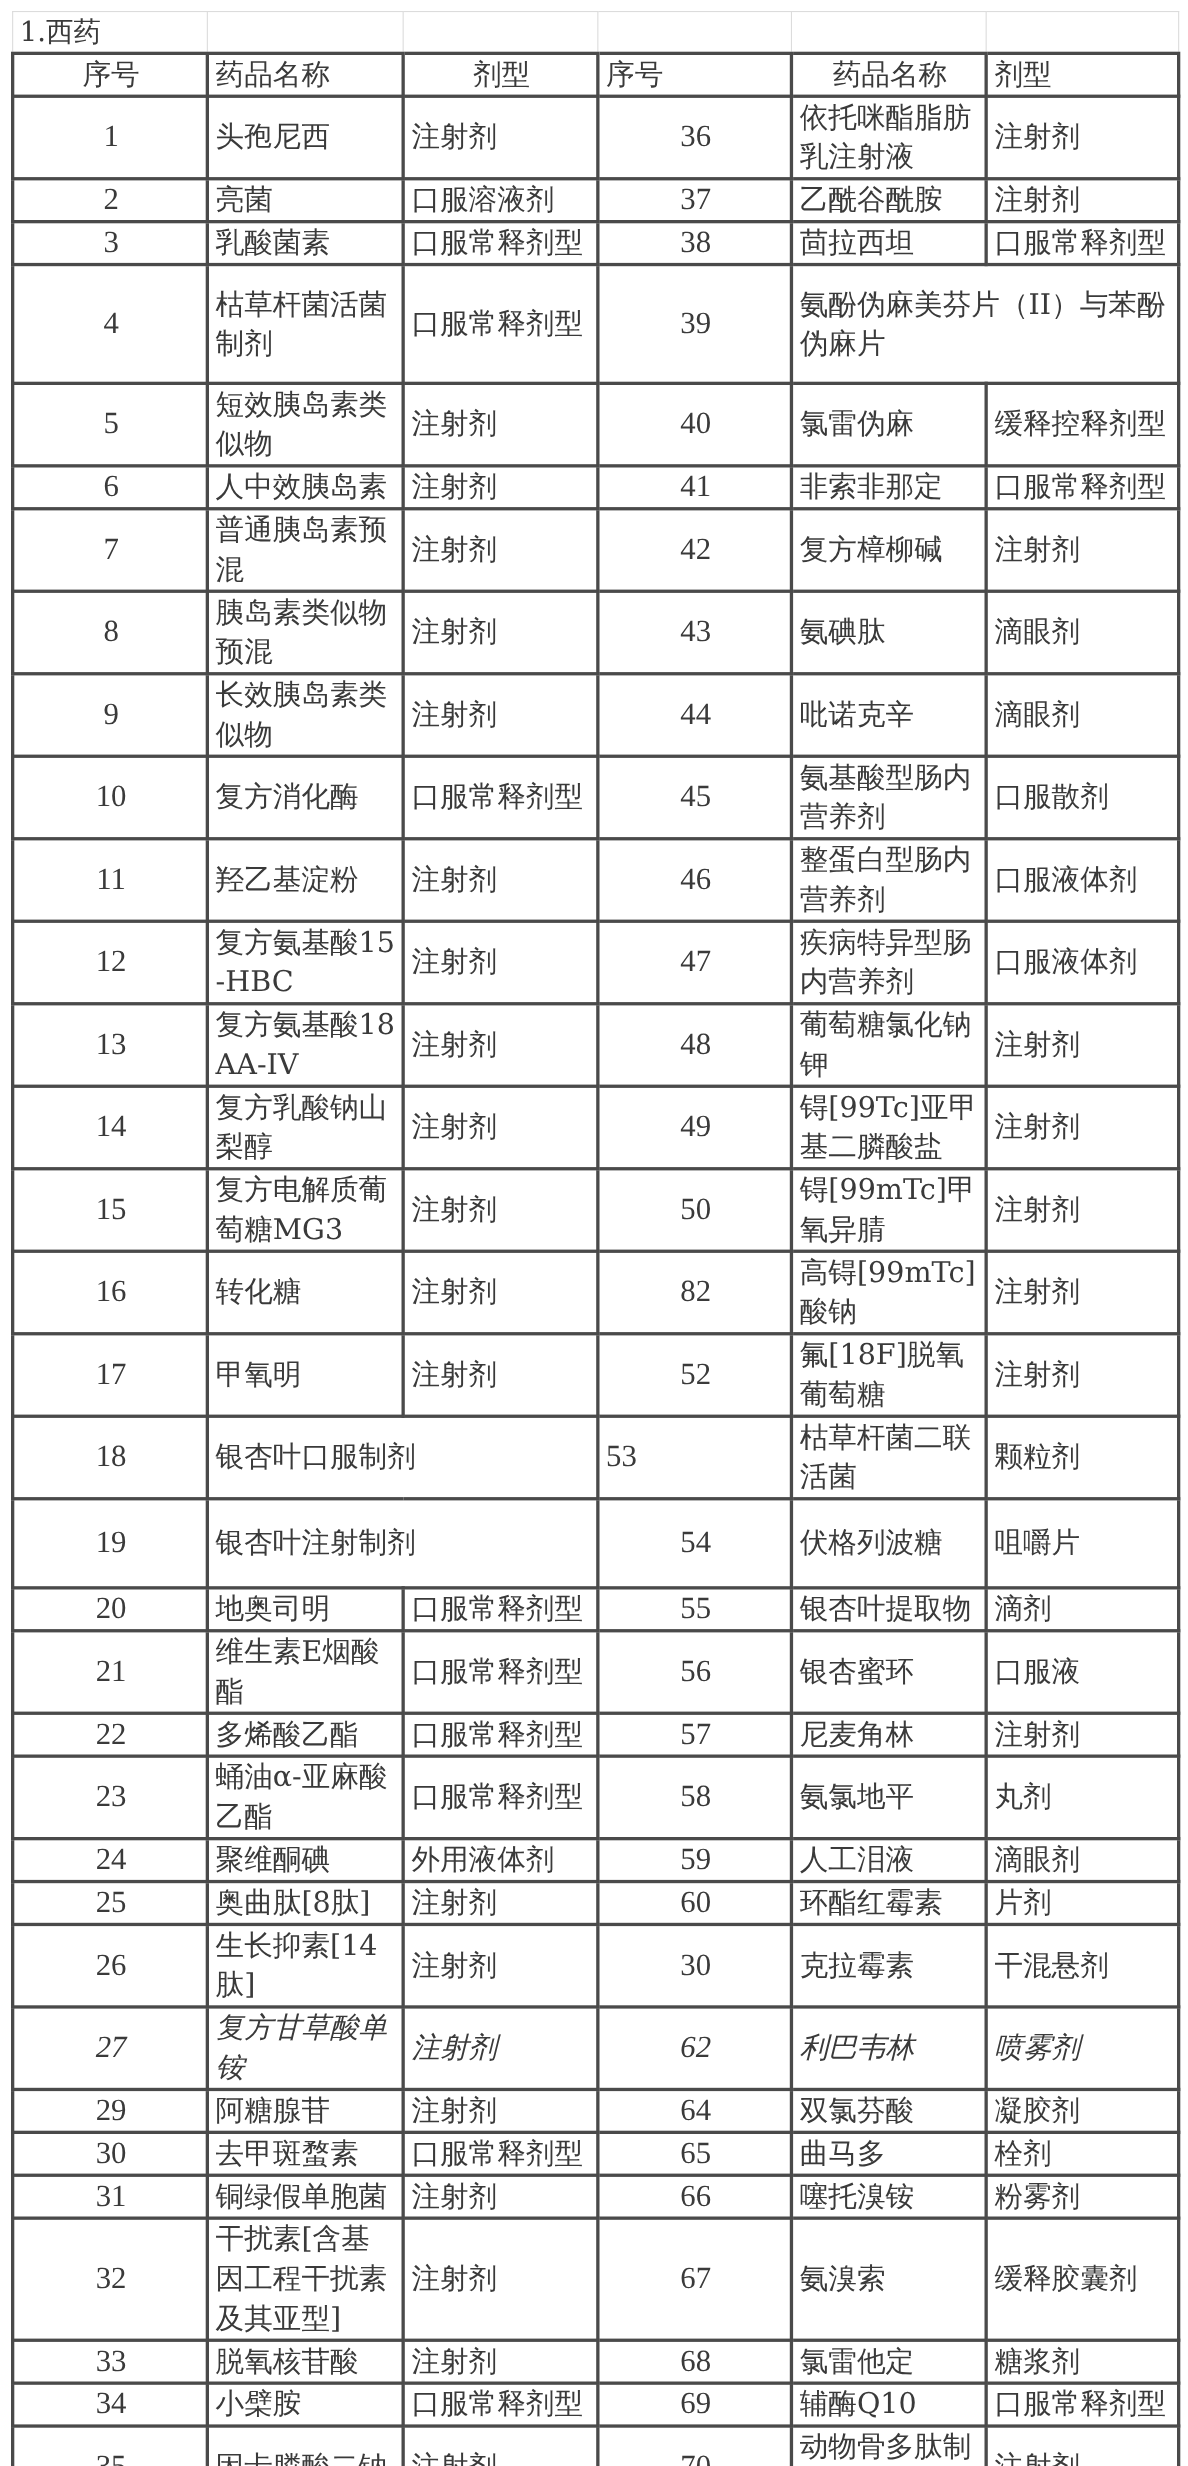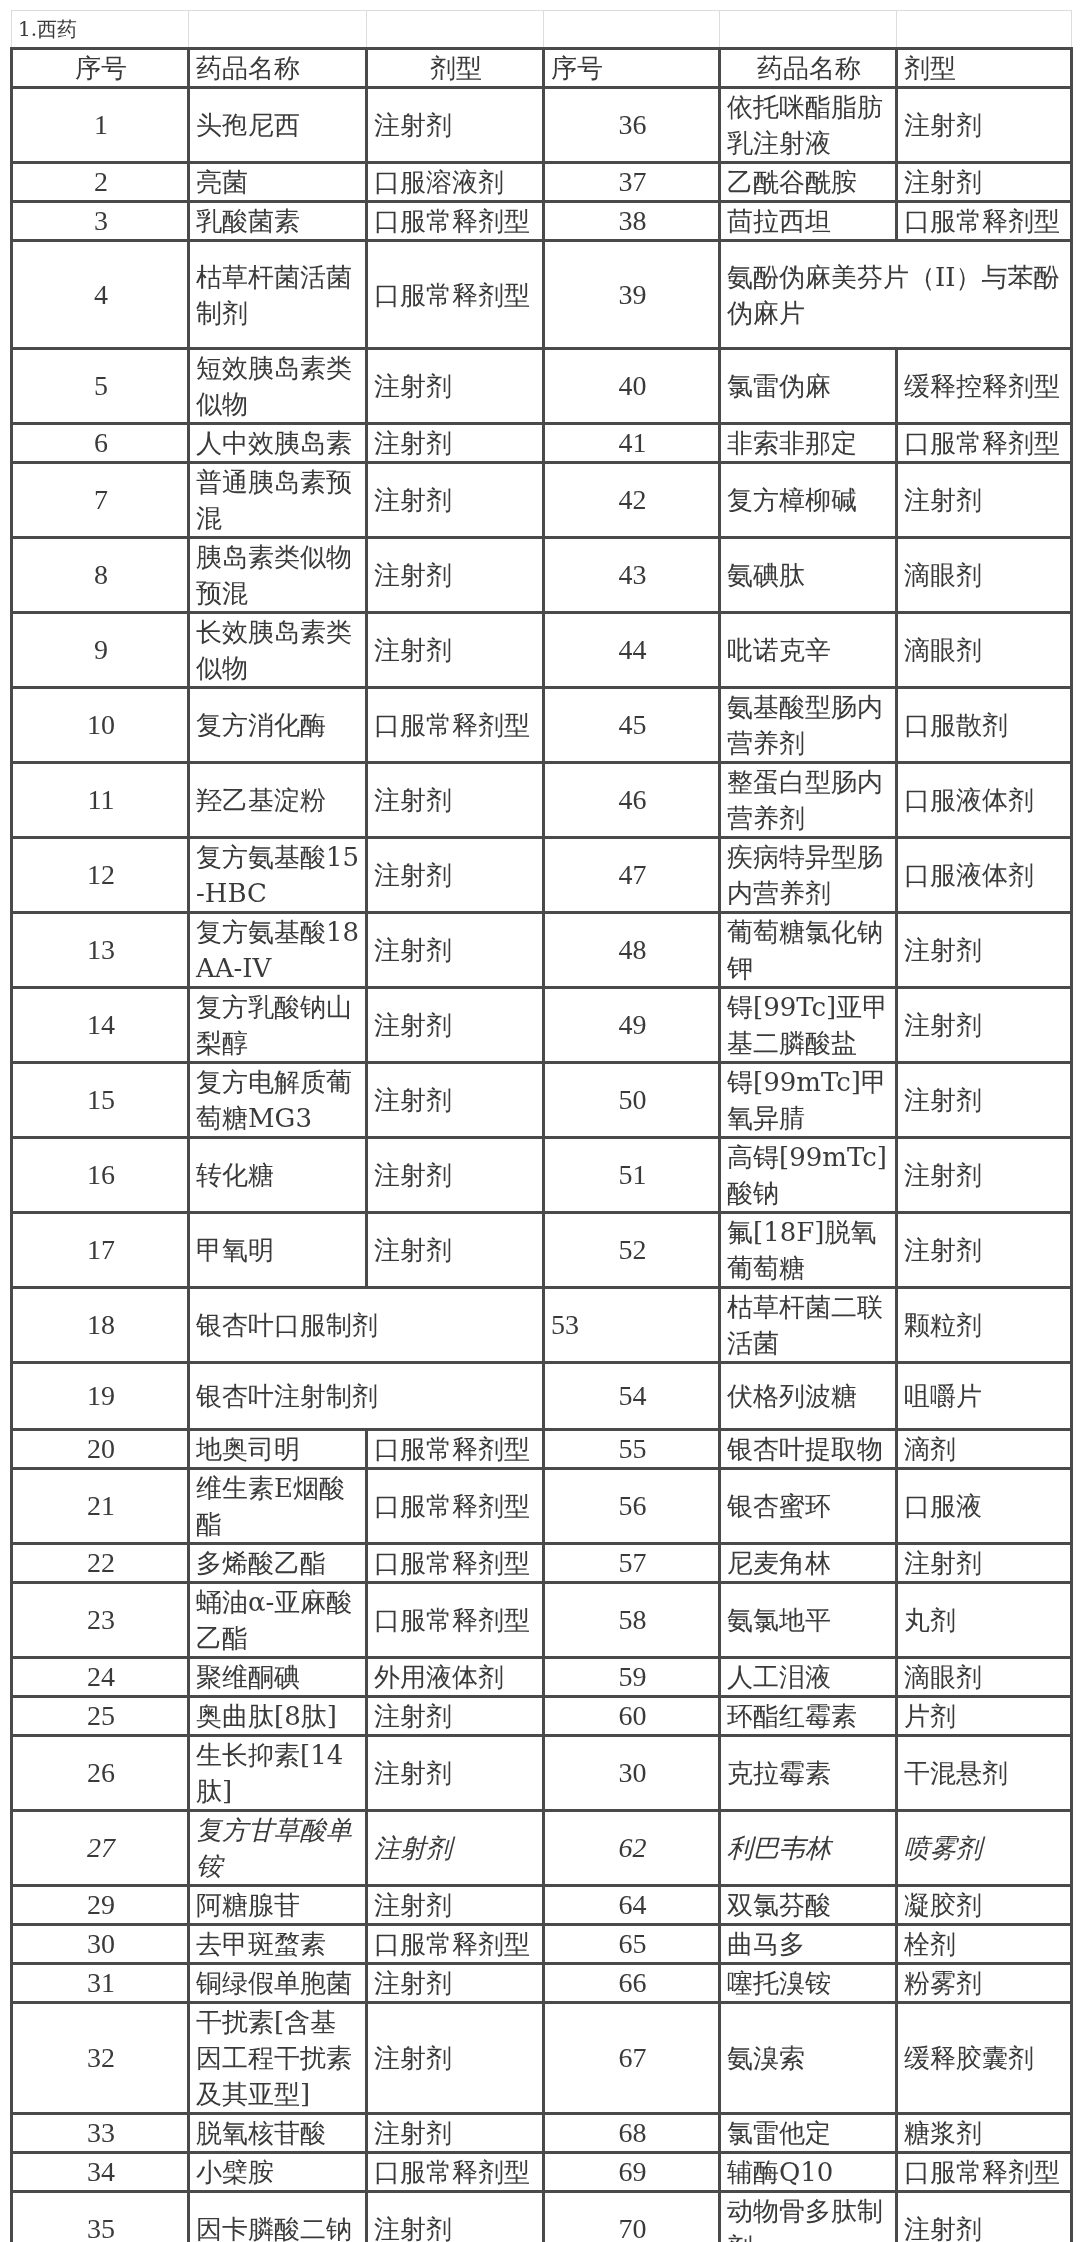--- a/index.html
+++ b/index.html
@@ -1,21 +1,21 @@
 <!DOCTYPE html>
 <html><head>
 <meta charset="utf-8">
 <style>
   html, body { margin:0; padding:0; background:#ffffff; }
   body { width:1080px; height:2242px; position:relative; overflow:hidden;
          font-family:"DejaVu Serif","Liberation Serif",serif; color:#3a3a3a; }
   #sheet { position:absolute; left:10px; top:10px; width:1060px; border-collapse:collapse; table-layout:fixed; }
   #sheet td { border:3px solid #4a4a4a; padding:0 4px 0 6px; font-size:26px; line-height:36px;
               vertical-align:middle; overflow:hidden; word-break:break-all; box-sizing:border-box; }
-  #sheet tr.title-row td { border:1px solid #dcdcdc; border-bottom:3px solid #4a4a4a; font-size:20px; vertical-align:bottom; padding-bottom:0; }
+  #sheet tr.title-row td { border:1px solid #dcdcdc; border-bottom:3px solid #4a4a4a; font-size:25px; vertical-align:bottom; padding-bottom:0; }
   #sheet td.c { text-align:center; }
   #sheet td.l { text-align:left; }
   #sheet td.num { font-family:"Liberation Serif","DejaVu Serif",serif; font-size:28px; }
 </style>
 </head>
 <body>
 
 <table id="sheet">
   <colgroup>
     <col style="width:177px">
@@ -158,40 +158,40 @@
         <td class="l">复方电解质葡萄糖MG3</td>
         <td class="l">注射剂</td>
         <td class="c num">50</td>
         <td class="l">锝[99mTc]甲氧异腈</td>
         <td class="l">注射剂</td>
       </tr>
       <tr style="height: 73px;">
         <td class="c num">16</td>
         <td class="l">转化糖</td>
         <td class="l">注射剂</td>
-        <td class="c num">51</td>
+        <td class="c num">82</td>
         <td class="l">高锝[99mTc]酸钠</td>
         <td class="l">注射剂</td>
       </tr>
       <tr style="height: 73px;">
         <td class="c num">17</td>
         <td class="l">甲氧明</td>
         <td class="l">注射剂</td>
         <td class="c num">52</td>
         <td class="l">氟[18F]脱氧葡萄糖</td>
         <td class="l">注射剂</td>
       </tr>
       <tr style="height: 75px; margin-top: 24px;">
         <td class="c num">18</td>
         <td class="l" colspan="2">银杏叶口服制剂</td>
         <td class="l num">53</td>
         <td class="l">枯草杆菌二联活菌</td>
         <td class="l">颗粒剂</td>
       </tr>
-      <tr style="height: 67px;">
+      <tr style="height: 81px;">
         <td class="c num">19</td>
         <td class="l" colspan="2">银杏叶注射制剂</td>
         <td class="c num">54</td>
         <td class="l">伏格列波糖</td>
         <td class="l">咀嚼片</td>
       </tr>
       <tr style="height: 36px;">
         <td class="c num">20</td>
         <td class="l">地奥司明</td>
         <td class="l">口服常释剂型</td>

